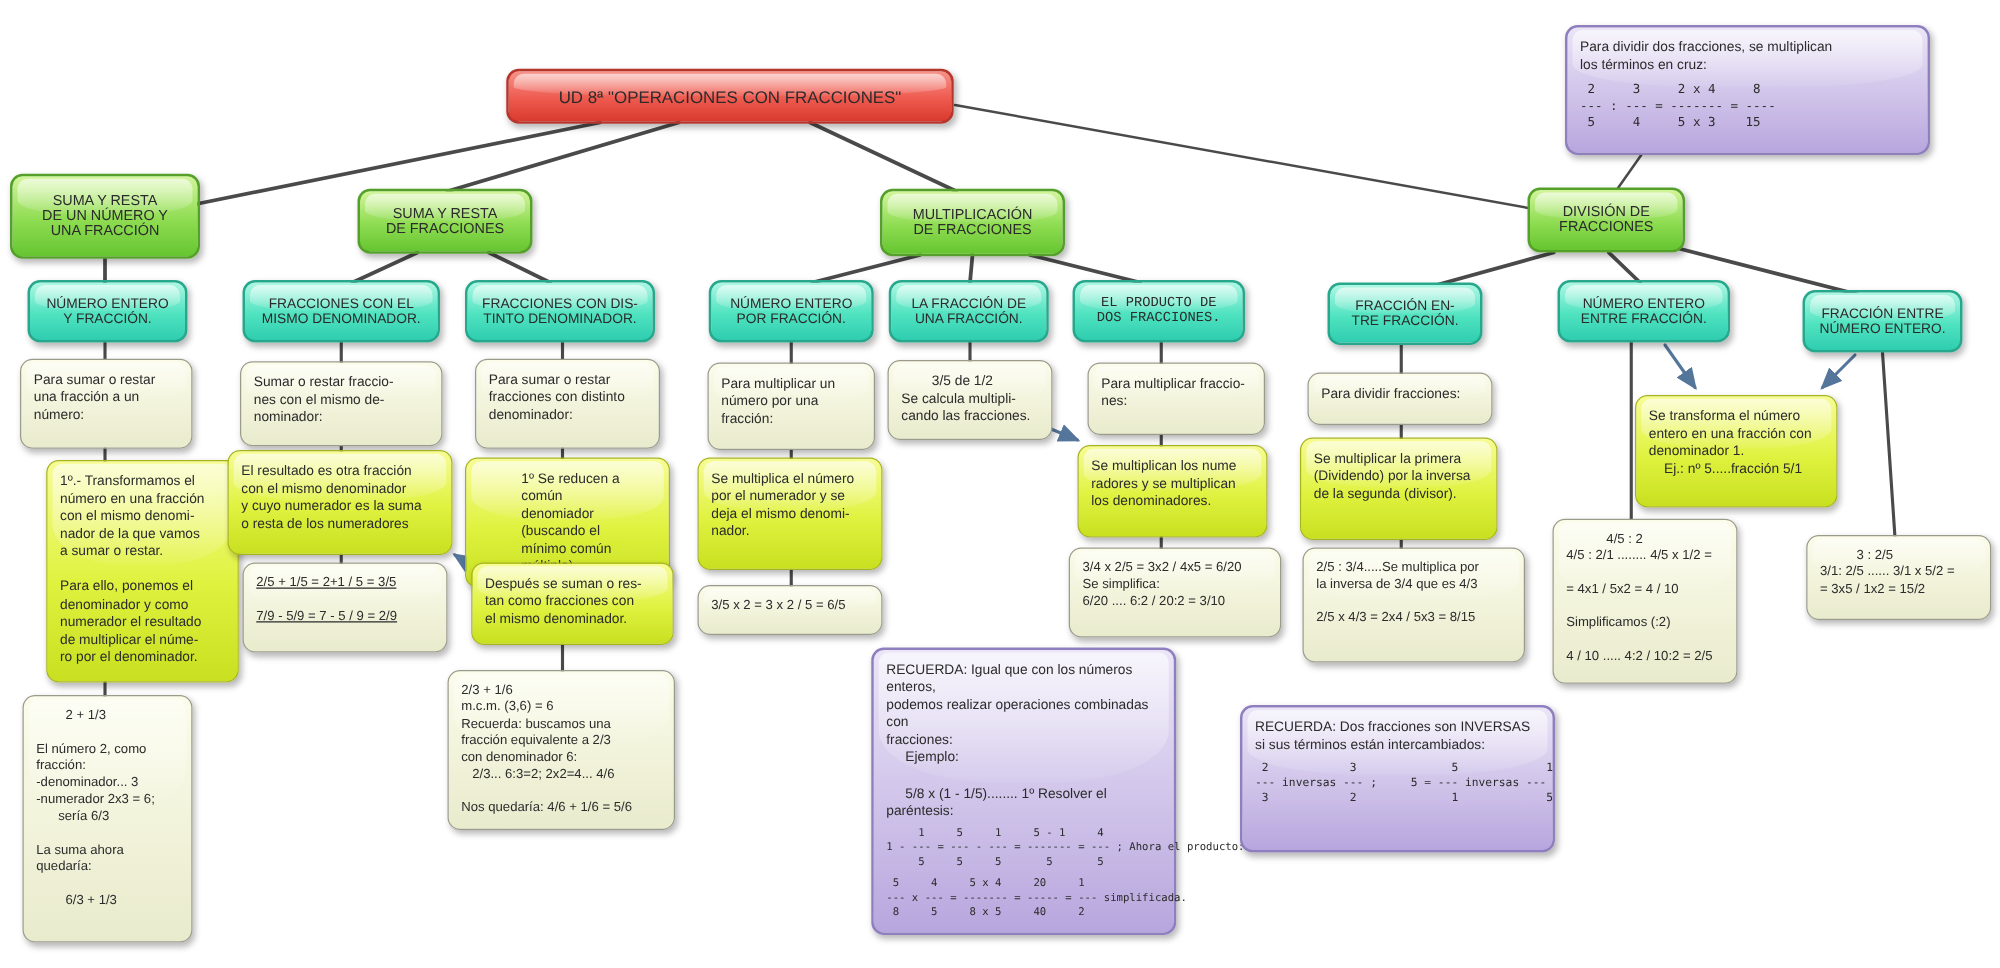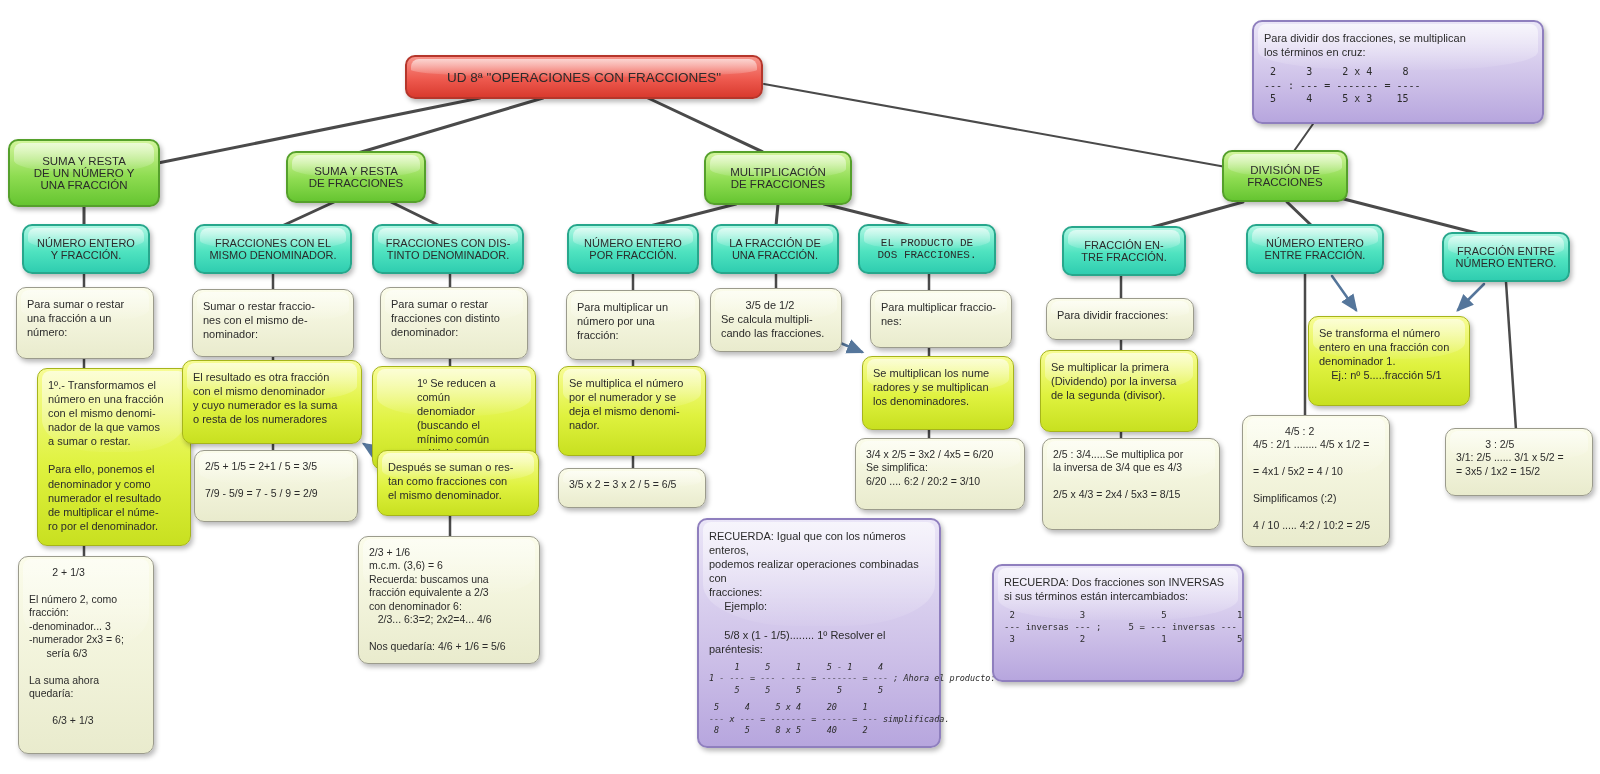--- a/index.html
+++ b/index.html
@@ -24,21 +24,21 @@
   .hdr { display:flex; align-items:center; justify-content:center; text-align:center; padding:4px 6px; }
   .body { padding:9px 10px; font-size:11px; line-height:1.28; }
   .red    { background:linear-gradient(#f79289,#ee5a4f 55%,#d93a2e); border:2px solid #b5362b; font-size:13.5px; }
   .green  { background:linear-gradient(#d2f59b,#8edc51 55%,#66c531); border:2px solid #55a02b; font-size:11.5px; }
   .teal   { background:linear-gradient(#aef7e3,#4fe3c0 55%,#2fcdb0); border:2px solid #27a78c; font-size:11px; }
   .cream  { background:linear-gradient(#fbfcea,#e9ebcd); border:1px solid #9b9b8c; }
   .yellow { background:linear-gradient(#f7fc94,#dff23f 55%,#c8e020); border:1px solid #a6b41c; }
   .purple { background:linear-gradient(#eae5f7,#cdc0e8 60%,#b7a6de); border:2px solid #8f7fbe; }
   .ex { font-size:10.5px; }
   .mono { font-family:"DejaVu Sans Mono", monospace; white-space:pre; font-size:10px; line-height:1.35; display:block; position:relative; z-index:2; }
-  .mono.small { font-size:8.5px;font-style:italic; }
+  .mono.small { font-size:8.5px; }
   .mono.mid { font-size:9px; }
   .gap { height:6px; }
 </style>
 </head>
 <body>
 
 <div id="map">
 
   <svg id="wires" width="1600" height="774">
     <defs>
@@ -197,21 +197,21 @@
     <span class="txt">Sumar o restar fraccio-
 nes con el mismo de-
 nominador:</span>
   </div>
   <div class="node yellow body" style="left:182px;top:360px;width:180px;min-height:84px;">
     <span class="txt">El resultado es otra fracción
 con el mismo denominador
 y cuyo numerador es la suma
 o resta de los numeradores</span>
   </div>
-  <div class="node cream body ex" style="left:194px;top:450px;width:164px;min-height:72px;">
+  <div class="node cream body ex" style="left:194px;top:450px;width:164px;min-height:72px;text-decoration:underline;">
     <span class="txt">2/5 + 1/5 = 2+1 / 5 = 3/5
 
 7/9 - 5/9 = 7 - 5 / 9 = 2/9</span>
   </div>
 
   <div class="node cream body" style="left:380px;top:287px;width:148px;min-height:72px;">
     <span class="txt">Para sumar o restar
 fracciones con distinto
 denominador:</span>
   </div>

